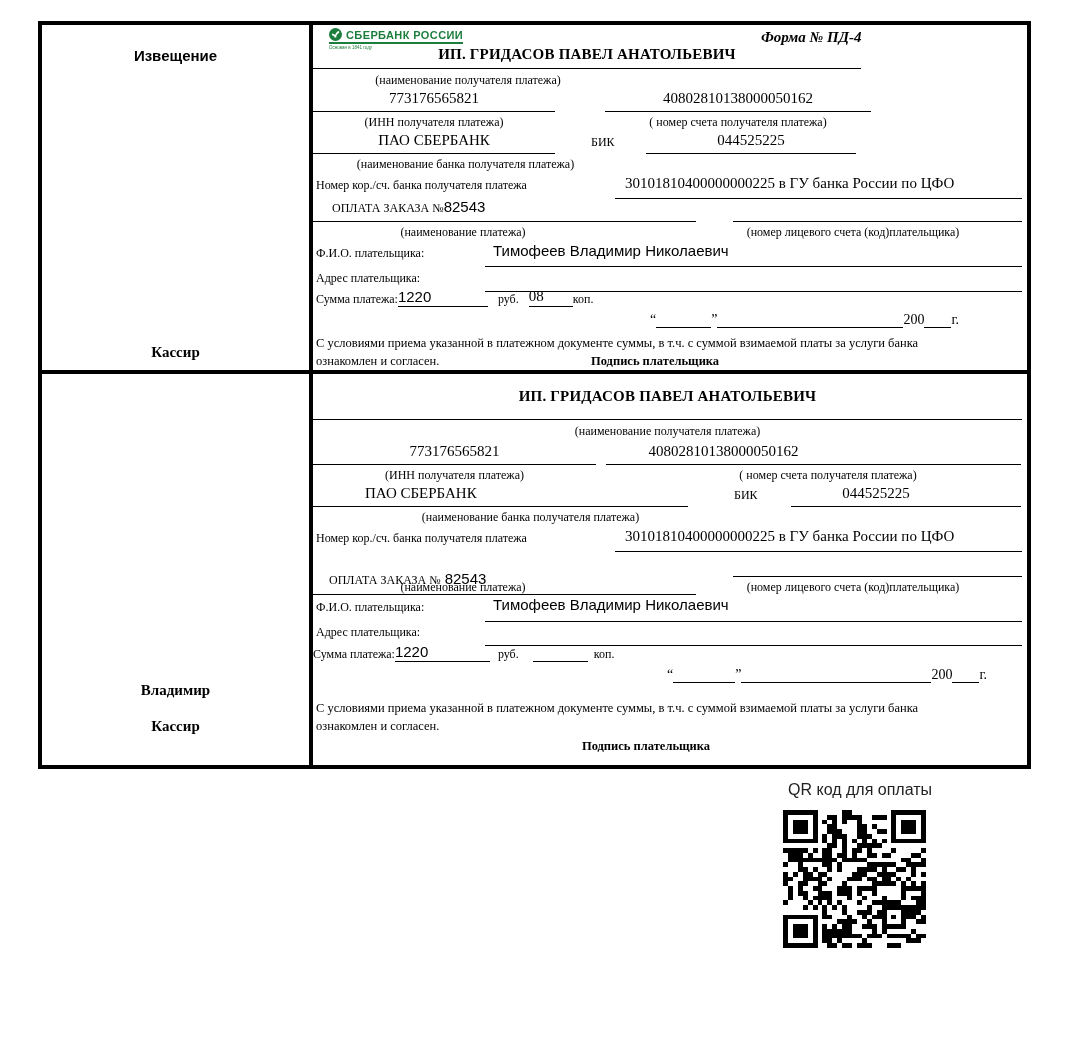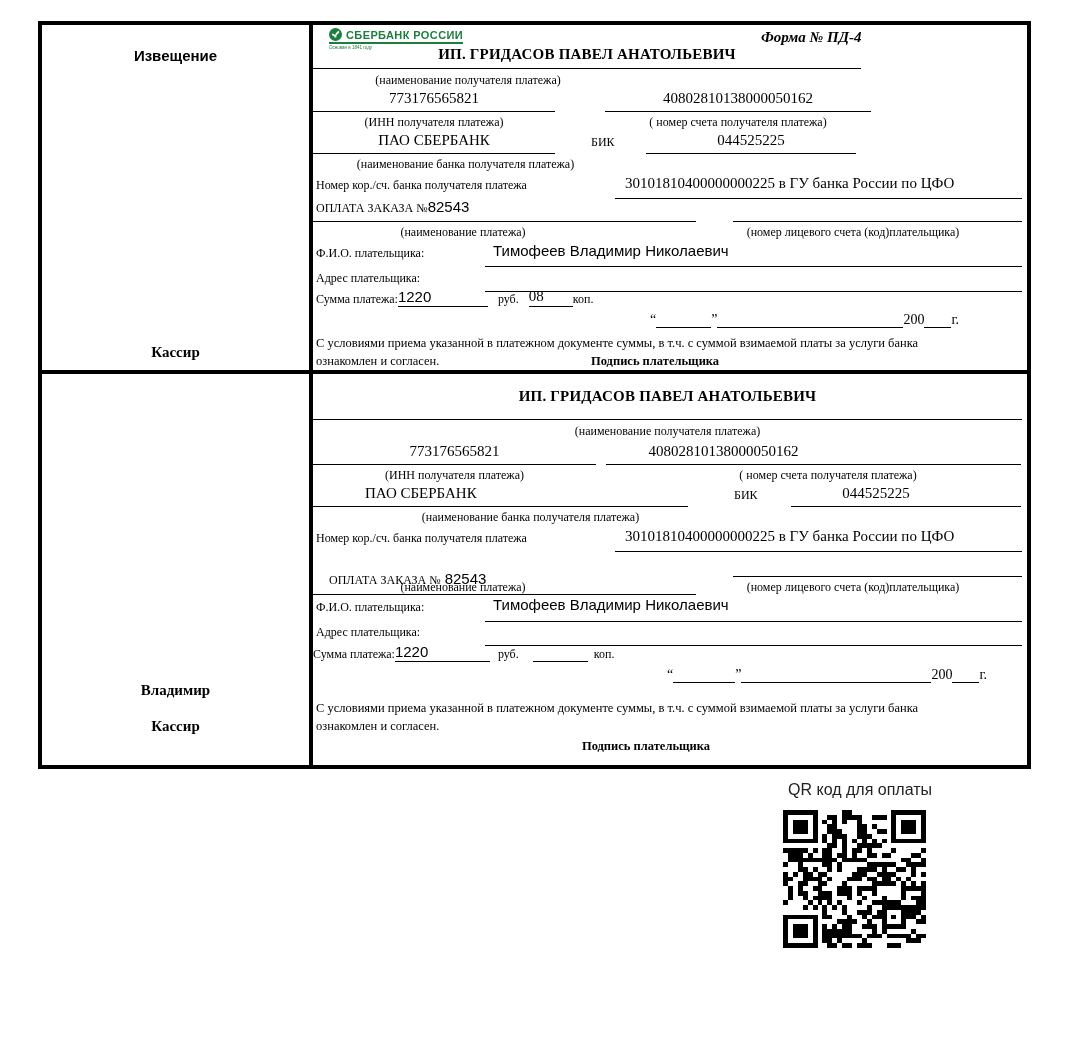--- a/index.html
+++ b/index.html
@@ -75,21 +75,21 @@
         <div class="abs ctr cap" style="left:292px; top:90px; width:266px;">( номер счета получателя платежа)</div>
 
         <div class="abs ub ctr val" style="left:0; top:107px; width:242px; height:22px;">ПАО СБЕРБАНК</div>
         <div class="abs lbl" style="left:278px; top:110px;">БИК</div>
         <div class="abs ub ctr val" style="left:333px; top:107px; width:210px; height:22px;">044525225</div>
         <div class="abs ctr cap" style="left:0; top:132px; width:305px;">(наименование банка получателя платежа)</div>
 
         <div class="abs lbl" style="left:3px; top:153px;">Номер кор./сч. банка получателя платежа</div>
         <div class="abs ub val" style="left:302px; top:150px; width:407px; height:24px; padding-left:10px;">30101810400000000225 в ГУ банка России по ЦФО</div>
 
-        <div class="abs ub" style="left:0; top:173px; width:383px; height:24px; padding-left:3px;">
+        <div class="abs ub" style="left:0; top:173px; width:383px; height:24px; padding-left:19px;">
           <span class="lbl">ОПЛАТА ЗАКАЗА №</span><span class="sansval">82543</span>
         </div>
         <div class="abs ub" style="left:420px; top:173px; width:289px; height:24px;"></div>
         <div class="abs ctr cap" style="left:0; top:200px; width:300px;">(наименование платежа)</div>
         <div class="abs ctr cap" style="left:400px; top:200px; width:280px;">(номер лицевого счета (код)плательщика)</div>
 
         <div class="abs lbl" style="left:3px; top:221px;">Ф.И.О. плательщика:</div>
         <div class="abs ub sansval" style="left:172px; top:217px; width:537px; height:25px; padding-left:8px;">Тимофеев Владимир Николаевич</div>
 
         <div class="abs lbl" style="left:3px; top:246px;">Адрес плательщика:</div>

